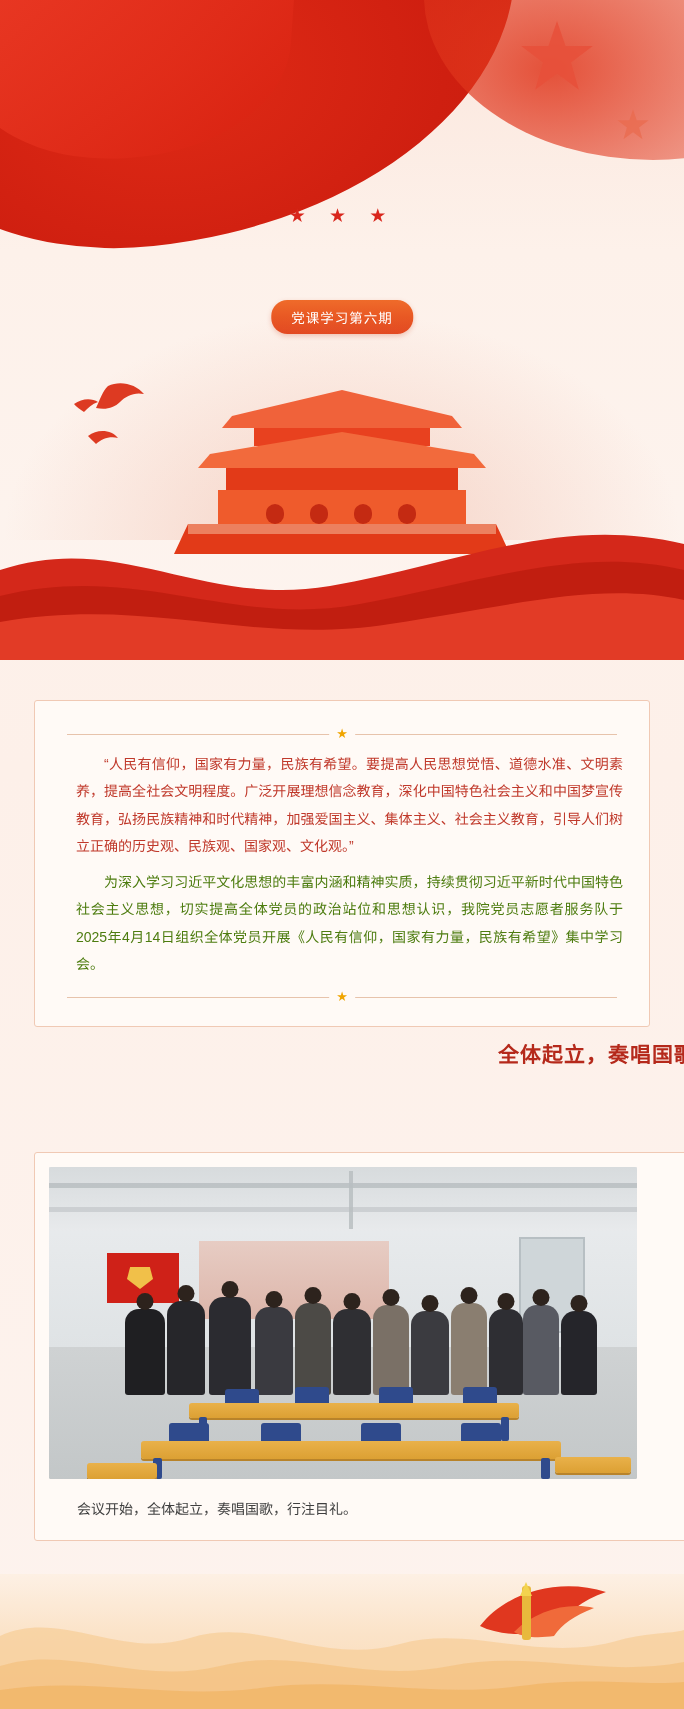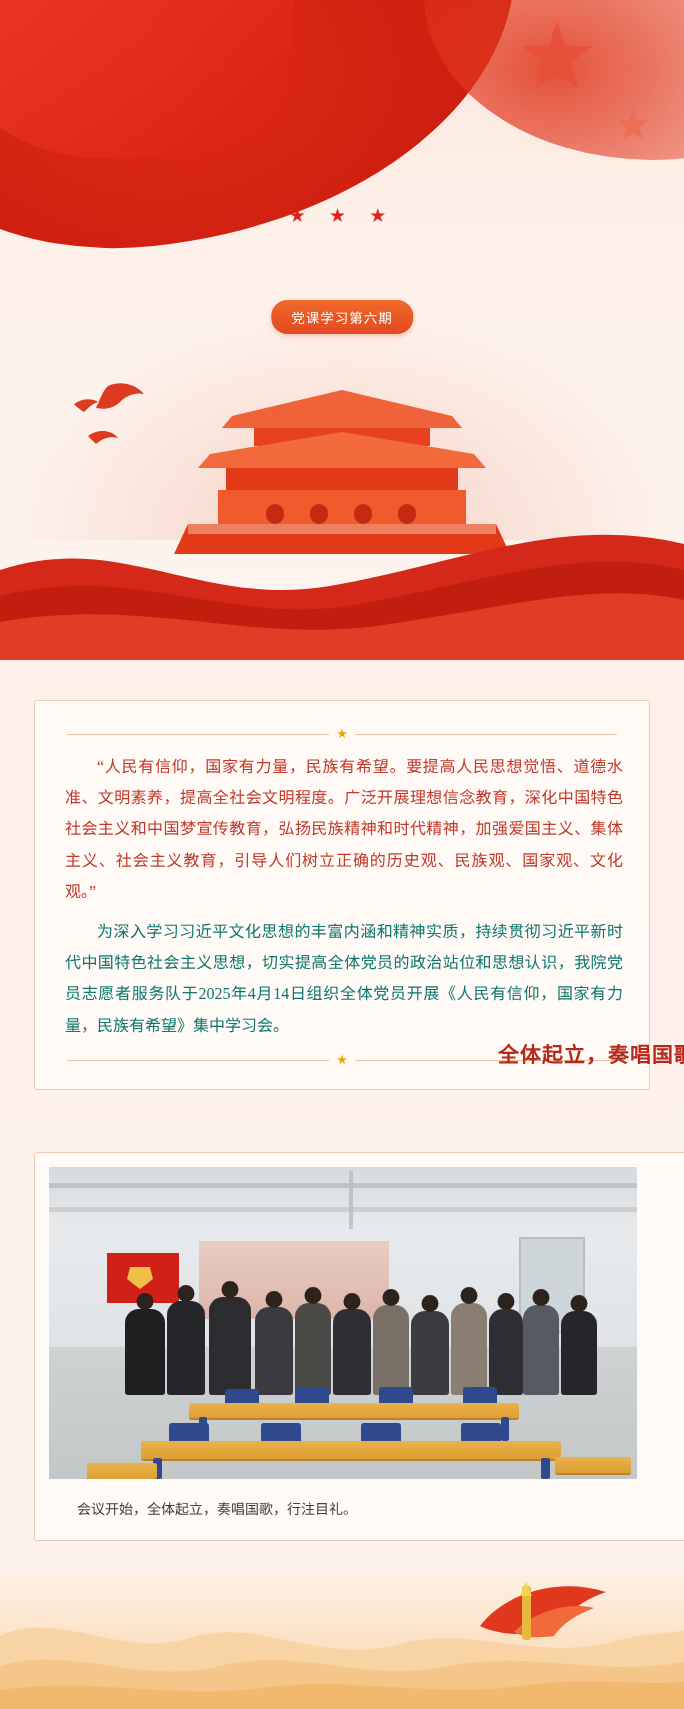--- a/index.html
+++ b/index.html
@@ -150,29 +150,28 @@
     left: 50%; top: 0;
     transform: translateX(-50%);
     background: #fffaf6;
     padding: 0 7px;
     color: #f0a500;
     font-size: 13px;
     line-height: 14px;
   }
   .rule-bottom { margin: 12px 6px 0 6px; }
   .quote-p {
-    margin: 0 0 9px 4px;
-    font-size: 16px;
+    margin: 0 0 9px 15px;
+    font-size: 14px;
     line-height: 1.95;
     color: #c0392b;
     text-align: justify;
     text-indent: 2em;
-    font-family: Liberation Serif, serif;
-  }
-  .quote-p.dark { color: #0f766e; }
+  }
+  .quote-p.dark { color: #4d7c0f; }
 
   
   .section-title {
     position: absolute;
     top: 1038px; left: 12px; width: 100%;
     text-align: right;
     font-size: 21px;
     font-weight: bold;
     color: #b5291b;
     letter-spacing: 1px;

